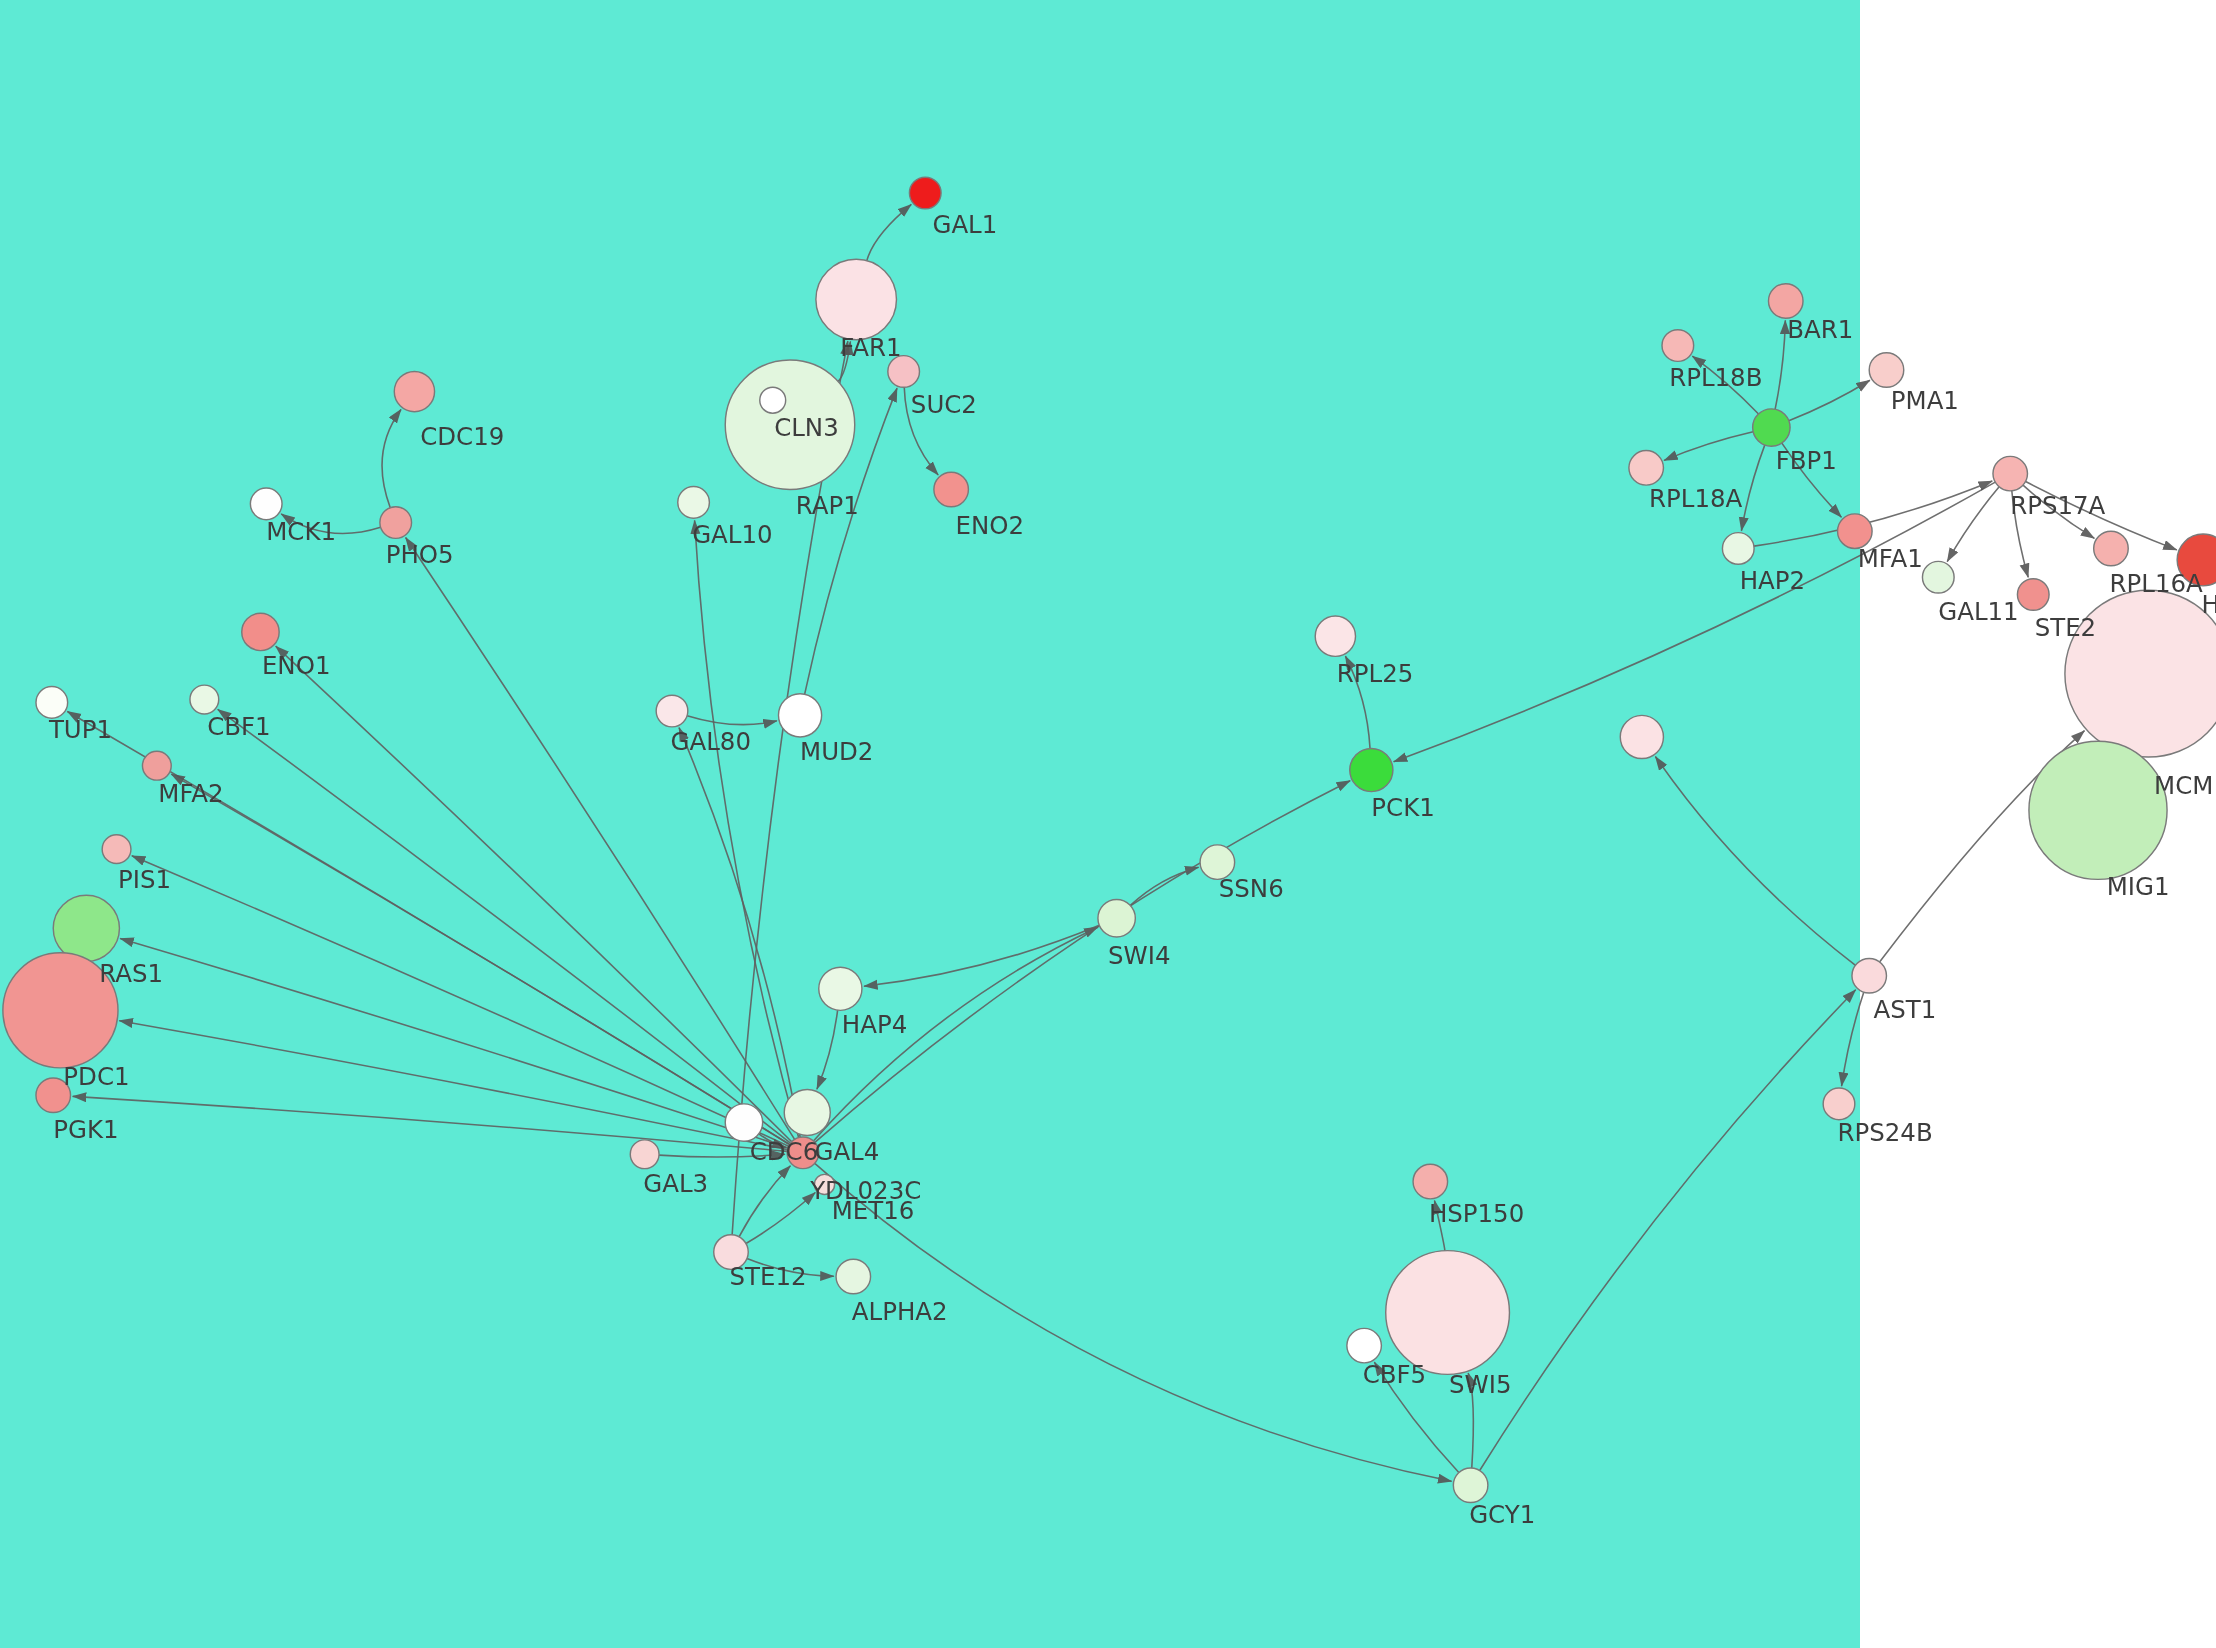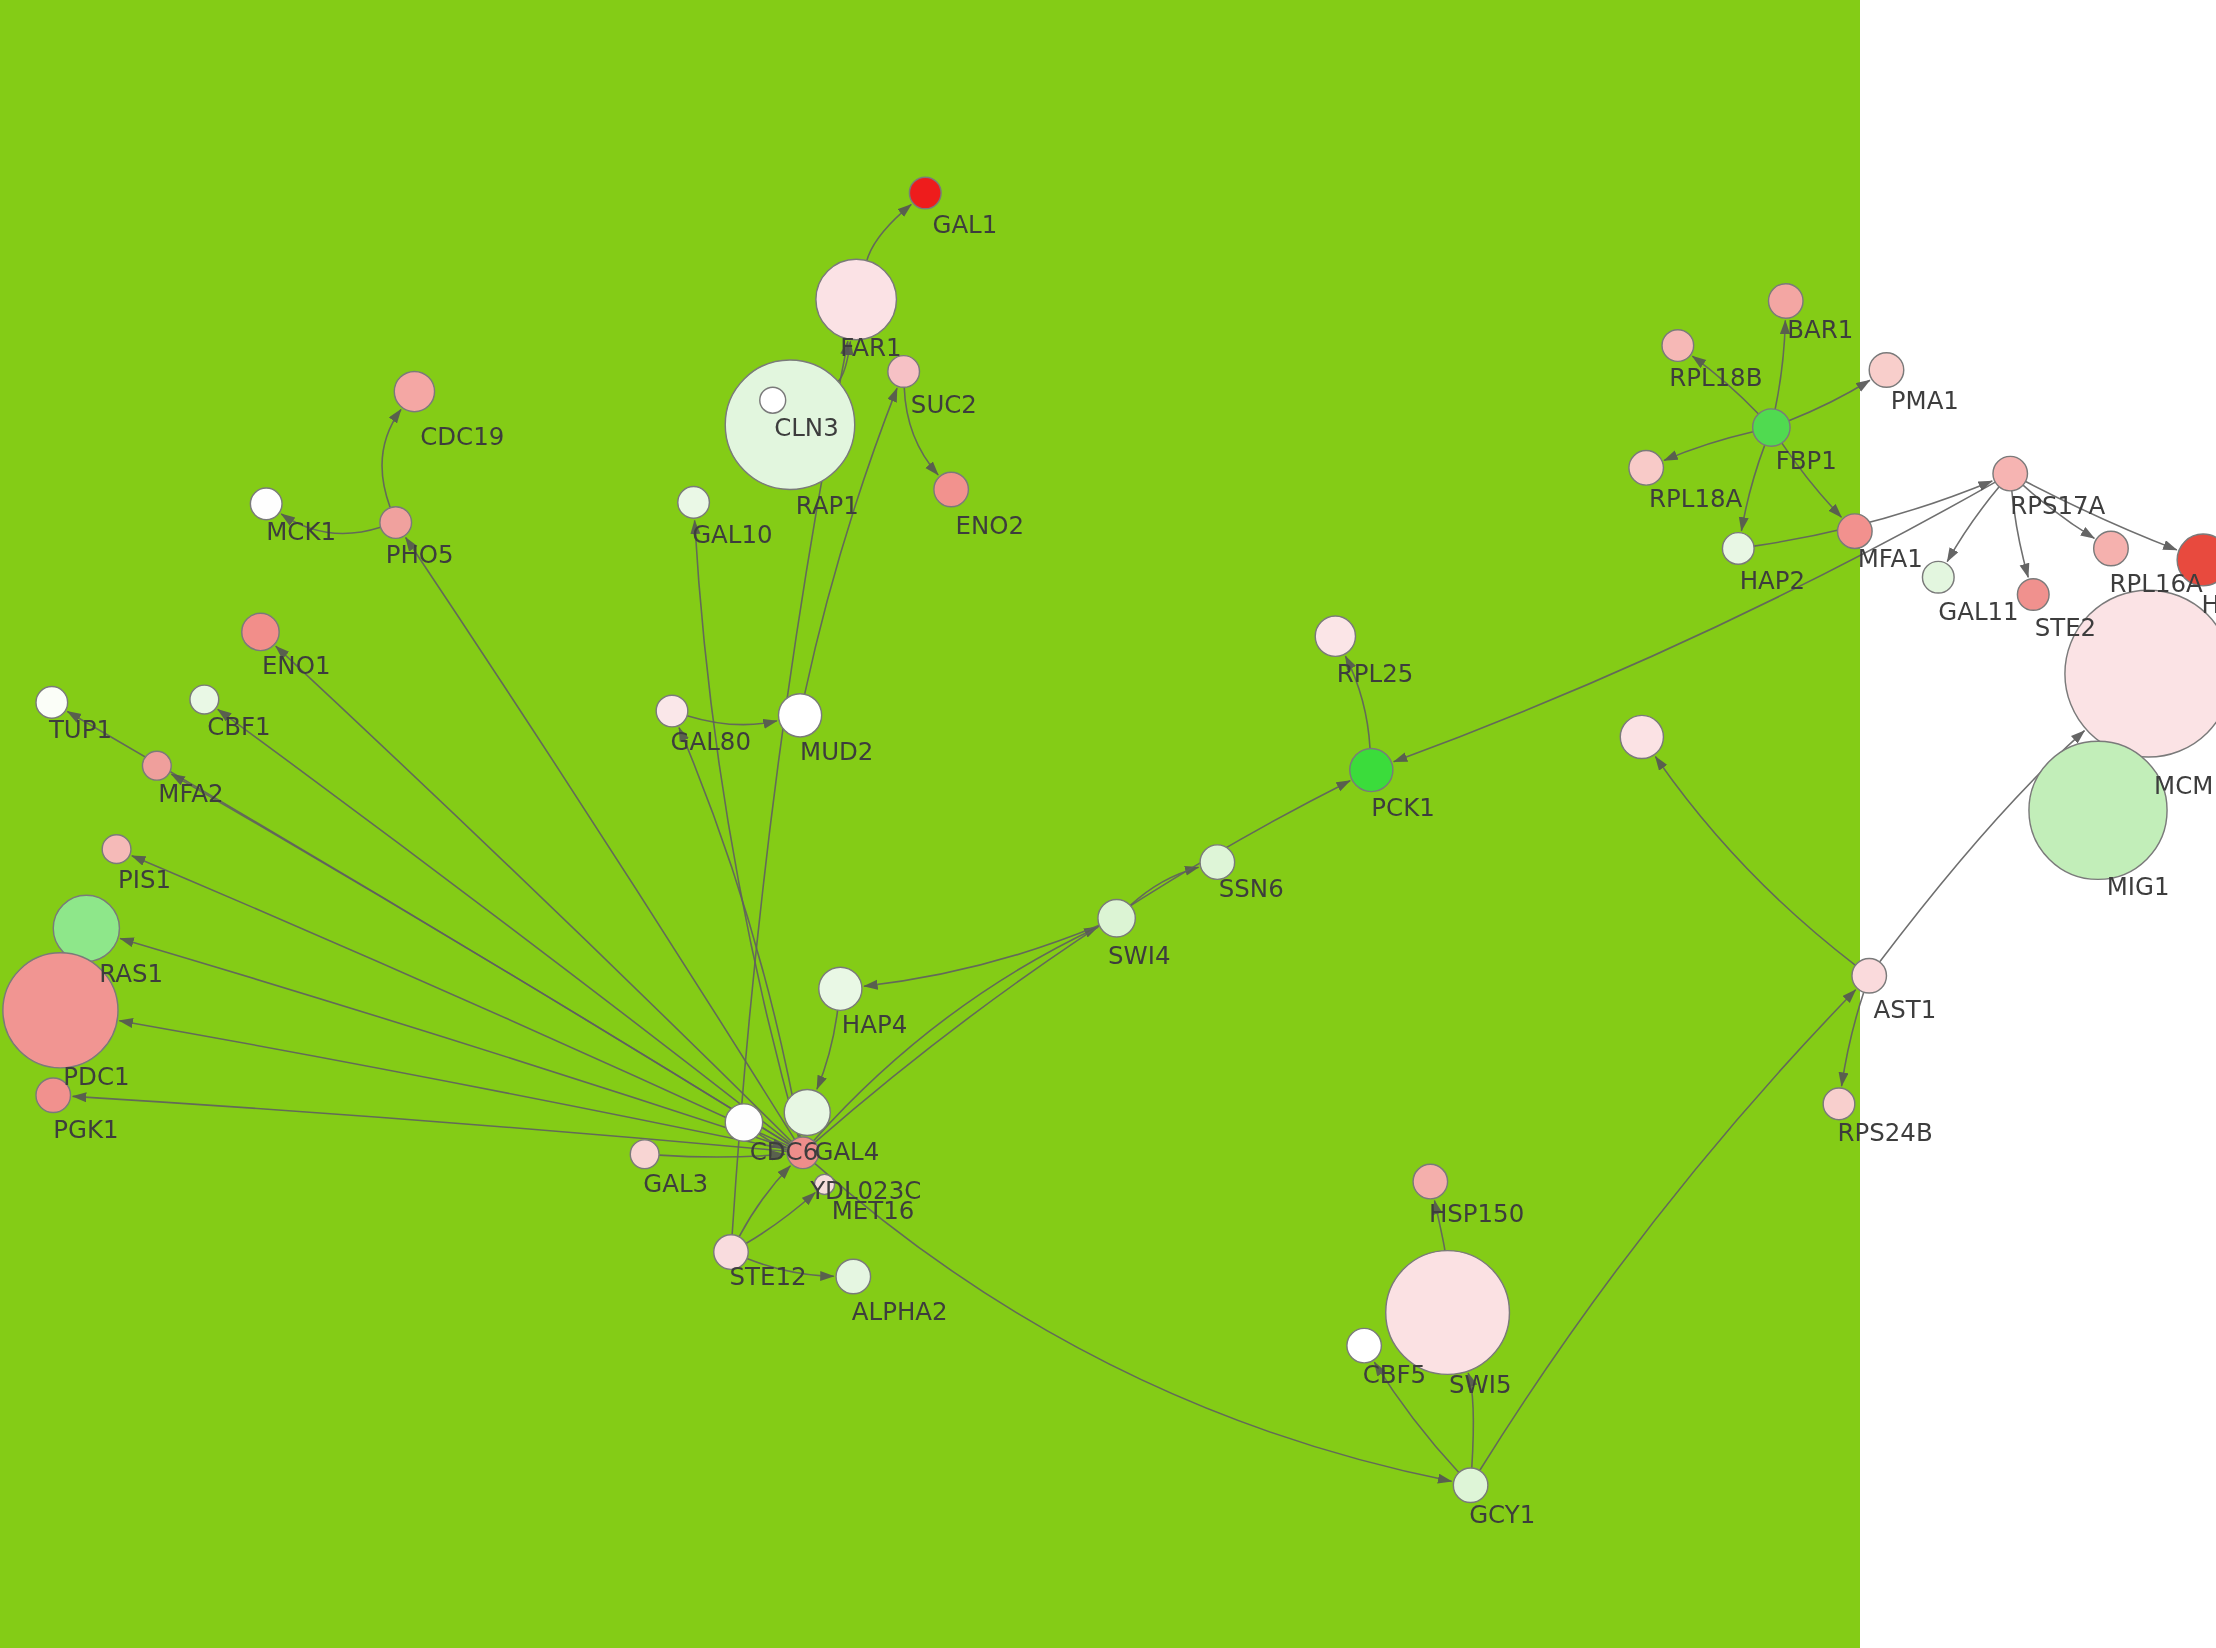--- a/index.html
+++ b/index.html
@@ -7,21 +7,21 @@
     padding: 0;
     background: #ffffff;
     width: 2216px;
     height: 1648px;
     overflow: hidden;
     font-family: "DejaVu Sans", sans-serif;
   }
   .canvas-wrap {
     width: 1860px;
     height: 1648px;
-    background: #84cc16;
+    background: #5eead4;
   }
   svg { display: block; }
   svg text {
     font-family: "DejaVu Sans", sans-serif;
     font-size: 17px;
     fill: #3d3d3d;
     user-select: none;
   }
   .edge {
     fill: none;

